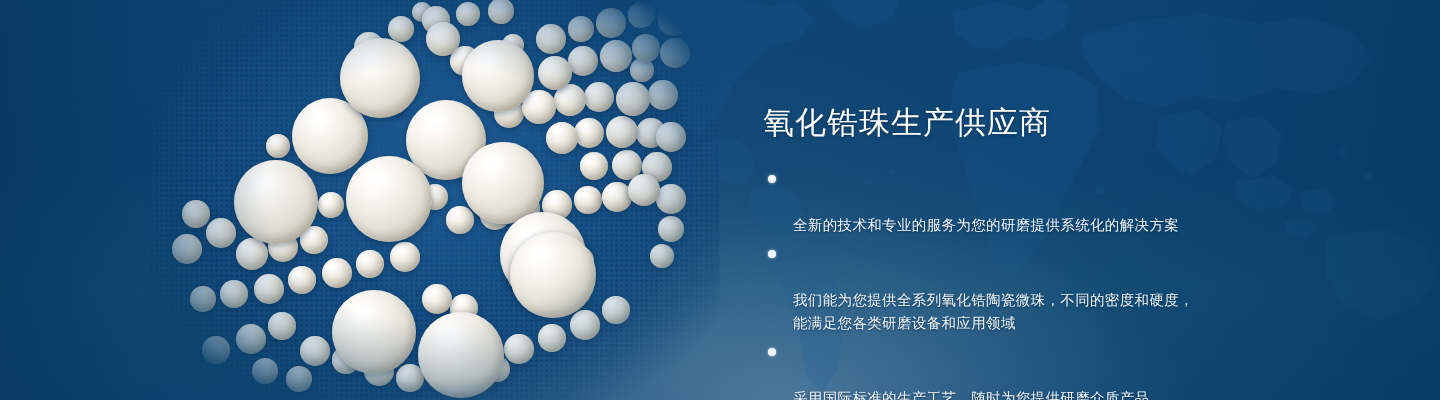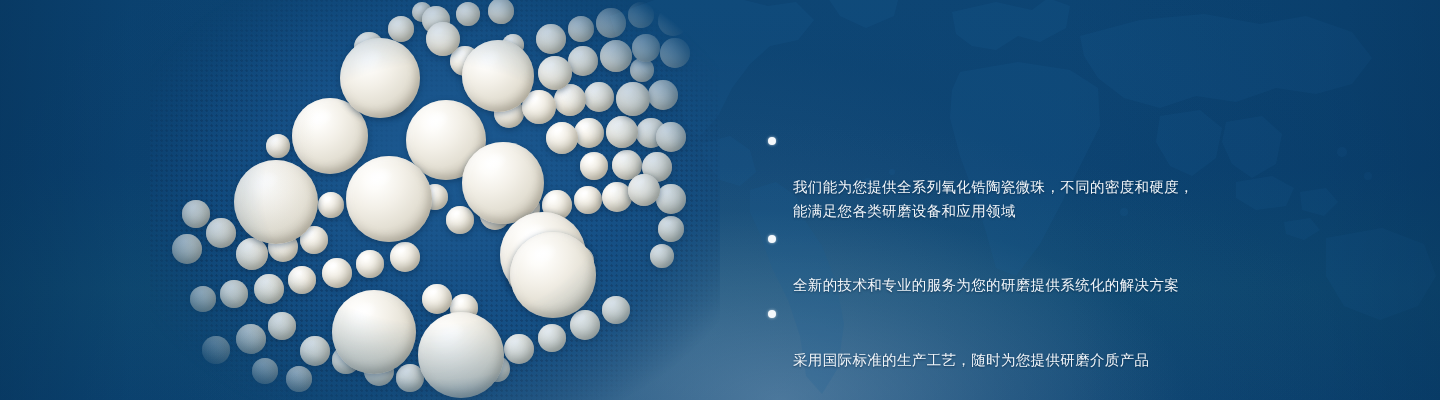--- a/index.html
+++ b/index.html
@@ -304,35 +304,36 @@
         <div class="bead" style="left: 506px; top: 190px; width: 30px; height: 30px; z-index: 30;"></div>
         <div class="bead" style="left: 508px; top: 222px; width: 26px; height: 26px; z-index: 26;"></div>
         <div class="bead" style="left: 500px; top: 250px; width: 24px; height: 24px; z-index: 24;"></div>
       </div>
   </div>
 
   <div class="bg-vig"></div>
 
   <div class="copy">
 
+    <div class="headline">氧化锆珠生产供应商</div>
 
     <div class="bullets">
+
+      <div class="bullet">
+        <span class="dot"></span>
+        <span>全新的技术和专业的服务为您的研磨提供系统化的解决方案</span>
+      </div>
 
       <div class="bullet">
         <span class="dot"></span>
         <span>我们能为您提供全系列氧化锆陶瓷微珠，不同的密度和硬度，
 能满足您各类研磨设备和应用领域</span>
       </div>
 
       <div class="bullet">
         <span class="dot"></span>
-        <span>全新的技术和专业的服务为您的研磨提供系统化的解决方案</span>
-      </div>
-
-      <div class="bullet">
-        <span class="dot"></span>
         <span>采用国际标准的生产工艺，随时为您提供研磨介质产品</span>
       </div>
 
     </div>
   </div>
 
 </div>
 
 </body></html>

